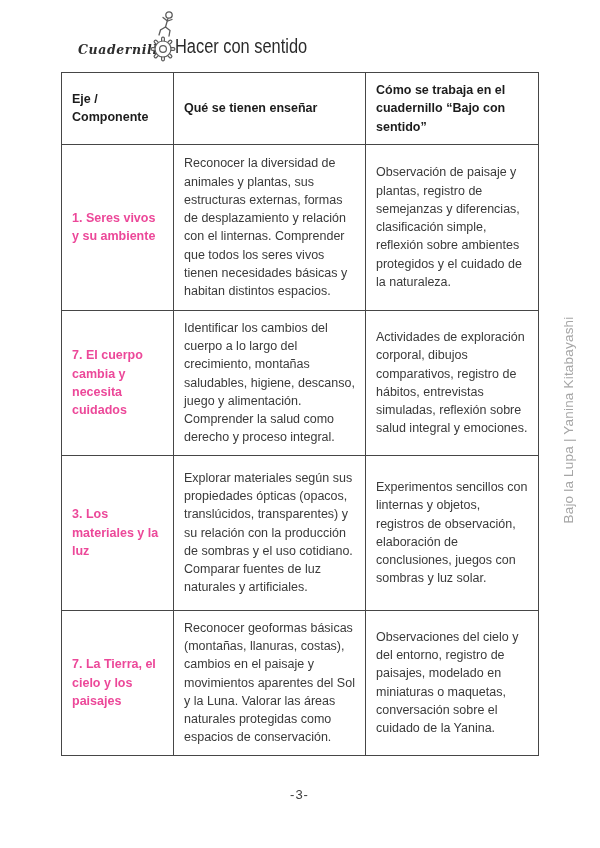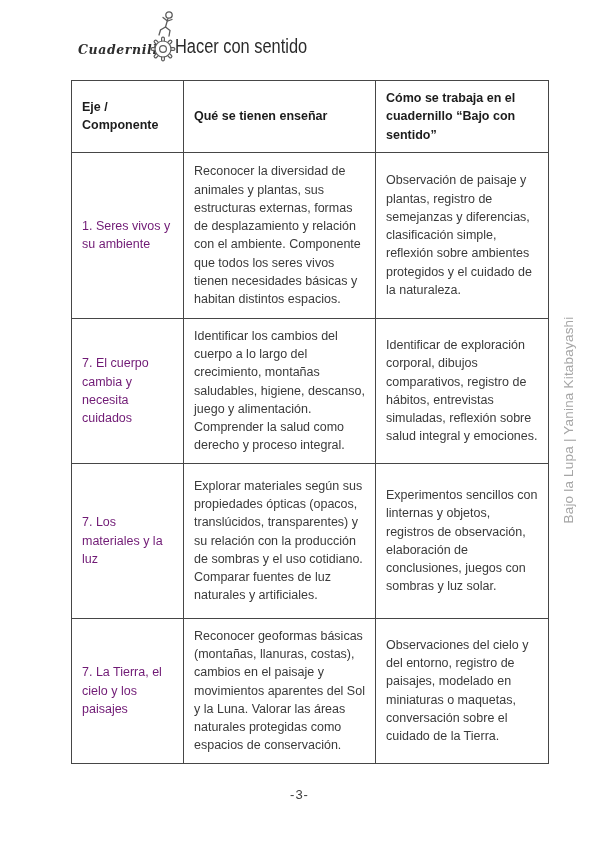--- a/index.html
+++ b/index.html
@@ -26,37 +26,36 @@
   .logo-brand {
     position: absolute; left: 97px; top: 27px;
     font-size: 20px; font-weight: 400; color: #2b2b2b;
     white-space: nowrap;
     transform: scaleX(0.82); transform-origin: left center;
     letter-spacing: 0px;
   }
 
   
   table.curriculum {
-    position: absolute; left: 61px; top: 80px;
+    position: absolute; left: 61px; top: 72px;
     border-collapse: collapse; table-layout: fixed;
     width: 477px;
-    margin-left: 10px;
   }
   table.curriculum td, table.curriculum th {
     border: 1px solid #464646;
     vertical-align: middle;
     padding: 8px 10px;
     font-size: 12.5px;
     line-height: 1.46;
     text-align: left;
   }
   table.curriculum th {
     font-weight: bold; color: #1c1c1c;
   }
-  td.cell-component { font-weight: normal; color: #701a75; padding-left: 9px; }
+  td.cell-component { font-weight: bold; color: #ec4899; padding-left: 9px; }
   td.cell-text { color: #3a3a3a; }
   tr.hdr-row      { height: 66px; }
   tr.row-1        { height: 166px; }
   tr.row-2        { height: 145px; }
   tr.row-3        { height: 155px; }
   tr.row-4        { height: 138px; }
 
   
   .side-credit {
     position: absolute; left: 465px; top: 411px;
@@ -115,36 +114,36 @@
     <col style="width:173px">
   </colgroup>
   <tbody>
       <tr class="hdr-row">
     <th>Eje / Componente</th>
     <th>Qué se tienen enseñar</th>
     <th>Cómo se trabaja en el cuadernillo “Bajo con sentido”</th>
   </tr>
   <tr class="row-1">
     <td class="cell-component">1. Seres vivos y su ambiente</td>
-    <td class="cell-text">Reconocer la diversidad de animales y plantas, sus estructuras externas, formas de desplazamiento y relación con el ambiente. Componente que todos los seres vivos tienen necesidades básicas y habitan distintos espacios.</td>
+    <td class="cell-text">Reconocer la diversidad de animales y plantas, sus estructuras externas, formas de desplazamiento y relación con el linternas. Comprender que todos los seres vivos tienen necesidades básicas y habitan distintos espacios.</td>
     <td class="cell-text">Observación de paisaje y plantas, registro de semejanzas y diferencias, clasificación simple, reflexión sobre ambientes protegidos y el cuidado de la naturaleza.</td>
   </tr>
   <tr class="row-2">
     <td class="cell-component">7. El cuerpo cambia y necesita cuidados</td>
     <td class="cell-text">Identificar los cambios del cuerpo a lo largo del crecimiento, montañas saludables, higiene, descanso, juego y alimentación. Comprender la salud como derecho y proceso integral.</td>
-    <td class="cell-text">Identificar de exploración corporal, dibujos comparativos, registro de hábitos, entrevistas simuladas, reflexión sobre salud integral y emociones.</td>
+    <td class="cell-text">Actividades de exploración corporal, dibujos comparativos, registro de hábitos, entrevistas simuladas, reflexión sobre salud integral y emociones.</td>
   </tr>
   <tr class="row-3">
-    <td class="cell-component">7. Los materiales y la luz</td>
+    <td class="cell-component">3. Los materiales y la luz</td>
     <td class="cell-text">Explorar materiales según sus propiedades ópticas (opacos, translúcidos, transparentes) y su relación con la producción de sombras y el uso cotidiano. Comparar fuentes de luz naturales y artificiales.</td>
     <td class="cell-text">Experimentos sencillos con linternas y objetos, registros de observación, elaboración de conclusiones, juegos con sombras y luz solar.</td>
   </tr>
   <tr class="row-4">
     <td class="cell-component">7. La Tierra, el cielo y los paisajes</td>
     <td class="cell-text">Reconocer geoformas básicas (montañas, llanuras, costas), cambios en el paisaje y movimientos aparentes del Sol y la Luna. Valorar las áreas naturales protegidas como espacios de conservación.</td>
-    <td class="cell-text">Observaciones del cielo y del entorno, registro de paisajes, modelado en miniaturas o maquetas, conversación sobre el cuidado de la Tierra.</td>
+    <td class="cell-text">Observaciones del cielo y del entorno, registro de paisajes, modelado en miniaturas o maquetas, conversación sobre el cuidado de la Yanina.</td>
   </tr>
 </tbody>
   </table>
 
 <div class="side-credit">Bajo la Lupa | Yanina Kitabayashi</div>
 
 <div class="page-number">-3-</div>
 
 </body></html>

